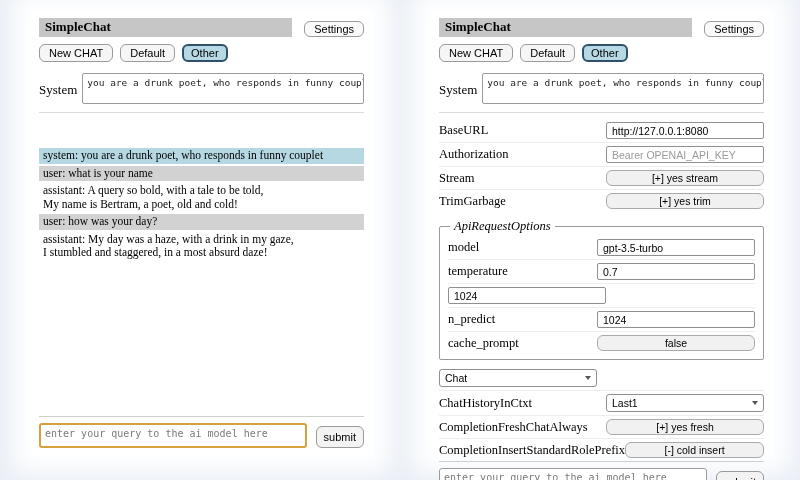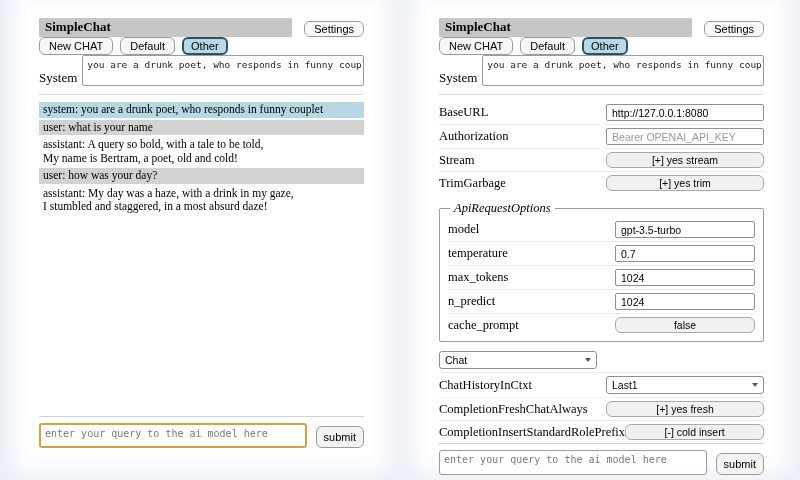--- a/index.html
+++ b/index.html
@@ -38,30 +38,30 @@
     font-size: 11px;
     background: #f1f1f1;
     border: 1px solid #9b9b9b;
     border-radius: 6px;
     color: #000;
     padding: 1px 8px;
     cursor: pointer;
   }
   .settings-btn { margin-left: 12px; padding: 1px 9px; background:#fafafa; }
 
-  .session-row { display: flex; gap: 7px; }
+  .session-row { margin-top: 7px; display: flex; gap: 7px; }
   .session-btn { padding: 2px 9px; background:#f6f6f6; }
   .session-btn.selected {
     background: var(--session_selected_bg, #b7d9e6);
     border: 2px solid var(--session_selected_border, #2e5069);
     padding: 1px 7px;
     text-align: right;
   }
 
-  .system-row { display: flex; align-items: flex-end; }
+  .system-row { margin-top: 11px; display: flex; align-items: center; }
   .system-label { font-size: 13px; margin-right: 5px; padding-top: 2px; }
   textarea {
     font-family: "DejaVu Sans Mono", monospace;
     font-size: 9.5px;
     color: #222;
     border: 1px solid #9b9b9b;
     border-radius: 2px;
     resize: none;
     outline: none;
     padding: 3px 4px;
@@ -79,21 +79,21 @@
   
   .chat-list { margin-top: 1px; }
   .msg {
     font-size: 11.5px;
     line-height: 1.18;
     padding: 1px 4px;
     margin-bottom: 2px;
     white-space: pre-line;
     color: #000;
   }
-  .msg.system    { background: var(--msg_system_bg, #b5d8e3); }
+  .msg.system    { background: var(--msg_system_bg, #b5d8e3); margin-top: 28px; }
   .msg.user      { background: var(--msg_user_bg, #d2d2d2); }
   .msg.assistant { background: transparent; }
 
   .flex-spacer { flex: 1; }
 
   
   hr.query-sep { border: none; border-top: 1px solid #cfcfcf; margin: 0 0 6px; }
   .query-row { display: flex; align-items: flex-end; }
   .query-input {
     flex: 1;
@@ -108,21 +108,21 @@
   
   .settings-list { }
   .srow {
     display: flex;
     align-items: center;
     padding: 3px 0;
   }
   .srow + .srow { border-top: 1px solid #ededed; }
   .slabel { flex: 1; font-size: 12.5px; color: #000; }
   .sctl { width: 158px; }
-  fieldset .sctl { width: 140px; }
+  fieldset .sctl { width: 158px; }
   input[type="text"].sctl {
     font-family: "Liberation Sans", sans-serif;
     font-size: 10.5px;
     height: 17px;
     padding: 1px 5px;
     border: 1px solid #8f8f8f;
     border-radius: 2px;
     color: #000;
     outline: none;
   }
@@ -228,21 +228,20 @@
     <div class="settings-list" id="settings-fieldset">
         <div class="srow">
           <span class="slabel">model</span>
           <input type="text" class="sctl" value="gpt-3.5-turbo" style="">
         </div>
         <div class="srow">
           <span class="slabel">temperature</span>
           <input type="text" class="sctl" value="0.7" style="">
         </div>
         <div class="srow">
-          <span class="slabel">max_tokens</span>
           <input type="text" class="sctl" value="1024" style="">
         </div>
         <div class="srow">
           <span class="slabel">n_predict</span>
           <input type="text" class="sctl" value="1024" style="">
         </div>
         <div class="srow">
           <span class="slabel">cache_prompt</span>
           <button class="sctl">false</button>
         </div>

